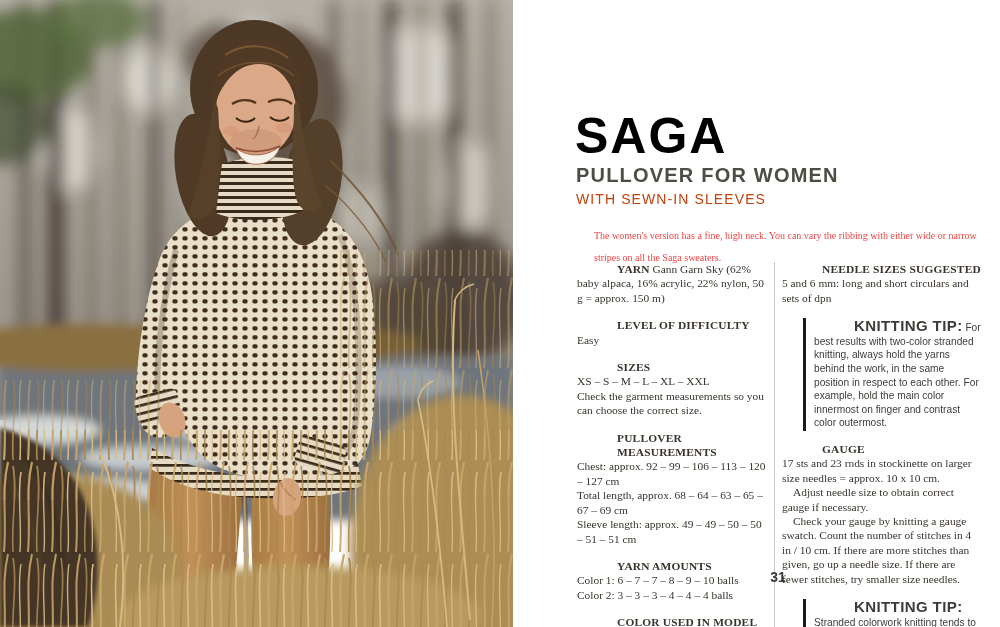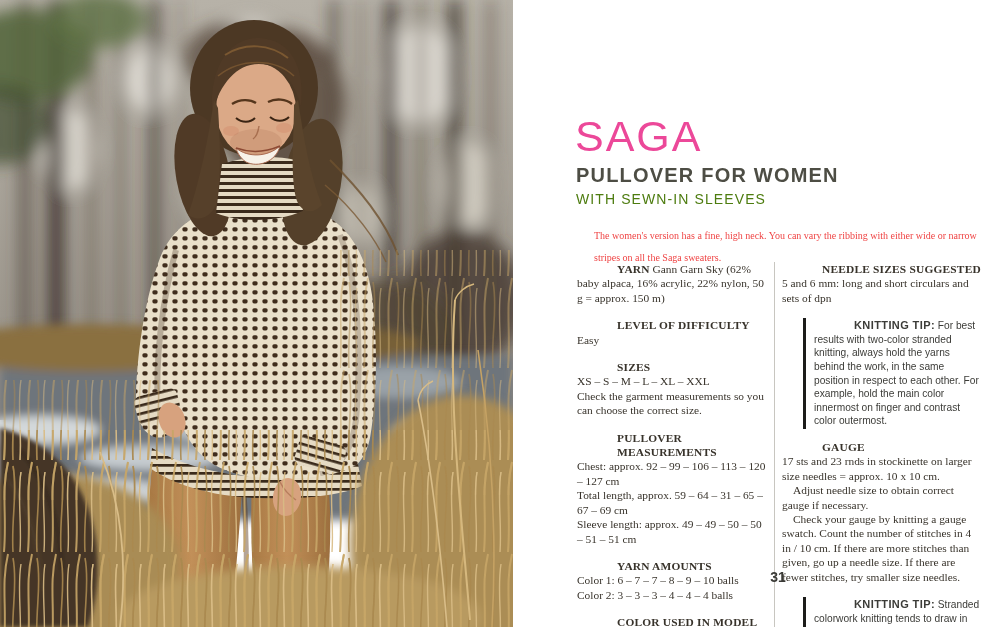--- a/index.html
+++ b/index.html
@@ -3,39 +3,39 @@
 <meta charset="utf-8">
 <style>
   html,body{margin:0;padding:0;background:#ffffff;}
   .spread{position:relative;width:1000px;height:627px;background:#ffffff;overflow:hidden;
           font-family:"Liberation Serif", serif;color:#35302a;}
   .photo{position:absolute;left:0;top:0;width:513px;height:627px;overflow:hidden;}
   .photo svg{display:block;}
   .page{position:absolute;left:513px;top:0;width:487px;height:627px;}
 
   .titleblock{position:absolute;left:62px;top:110px;font-family:"Liberation Sans", sans-serif;}
-  .t-main{font-size:43px;line-height:52px;font-weight:normal;letter-spacing:2px;color:#ec4899;margin:0;}
+  .t-main{font-size:50px;line-height:52px;font-weight:bold;letter-spacing:2px;color:#000000;margin:0;}
   .t-sub{font-size:20px;line-height:24px;font-weight:bold;letter-spacing:1.2px;color:#4d4d44;margin:1px 16px 0 1px;}
-  .t-tag{font-size:14px;line-height:18px;font-weight:normal;letter-spacing:1.1px;color:#4d7c0f;margin:3px 0 4px 1px;}
+  .t-tag{font-size:14px;line-height:18px;font-weight:normal;letter-spacing:1.1px;color:#c2410c;margin:3px 0 4px 1px;}
 
   .intro{position:absolute;left:64px;top:208px;width:392px;margin:17px;
          font-size:10px;line-height:22px;color:#ef4444;}
 
   .cols{position:absolute;left:64px;top:262px;width:412px;display:flex;align-items:stretch;}
   .col{font-size:11.4px;line-height:14.4px;color:#38332b;}
   .col-left{width:197px;padding-right:7px;box-sizing:border-box;}
   .divider{width:1px;background:#c8c6c0;}
   .col-right{width:207px;padding-left:7px;box-sizing:border-box;}
   .sec{margin:0 0 13px 0;}
   .sec:last-child{margin-bottom:0;}
   .h{font-weight:bold;letter-spacing:.2px;margin-left:40px;}
   .line{display:block;}
   .tip{border-left:3px solid #1c1c1a;margin:9px 0 11px 21px;padding:1px 0 1px 8px;
        font-family:"Liberation Sans", sans-serif;font-size:10.2px;line-height:13.6px;color:#3c3c38;}
-  .tip .h{font-size:11px;letter-spacing:.4px;}
+  .tip .h{font-size:15px;letter-spacing:.4px;}
   .gpara{margin:0;}
   .gpara.ind{text-indent:11px;}
   .pagenum{position:absolute;left:255px;top:569px;width:20px;text-align:center;
            font-family:"Liberation Sans", sans-serif;font-size:14px;font-weight:bold;color:#3a3a36;}
 </style>
 </head>
 <body>
 
 <div class="spread">
 
@@ -233,21 +233,21 @@
           <span>Easy</span>
         </p>
         <p class="sec">
           <span class="line h">SIZES</span>
           <span class="line">XS – S – M – L – XL – XXL</span>
           <span>Check the garment measurements so you can choose the correct size.</span>
         </p>
         <p class="sec">
           <span class="line h">PULLOVER MEASUREMENTS</span>
           <span class="line">Chest: approx. 92 – 99 – 106 – 113 – 120 – 127 cm</span>
-          <span class="line">Total length, approx. 59 – 64 – 31 – 65 – 67 – 69 cm</span>
+          <span class="line">Total length, approx. 68 – 64 – 63 – 65 – 67 – 69 cm</span>
           <span class="line">Sleeve length: approx. 49 – 49 – 50 – 50 – 51 – 51 cm</span>
         </p>
         <p class="sec">
           <span class="line h">YARN AMOUNTS</span>
           <span class="line">Color 1: 6 – 7 – 7 – 8 – 9 – 10 balls</span>
           <span class="line">Color 2: 3 – 3 – 3 – 4 – 4 – 4 balls</span>
         </p>
         <p class="sec">
           <span class="line h">COLOR USED IN MODEL MODEL:</span>
           <span class="line">Color 1: Light Beige 605</span>

